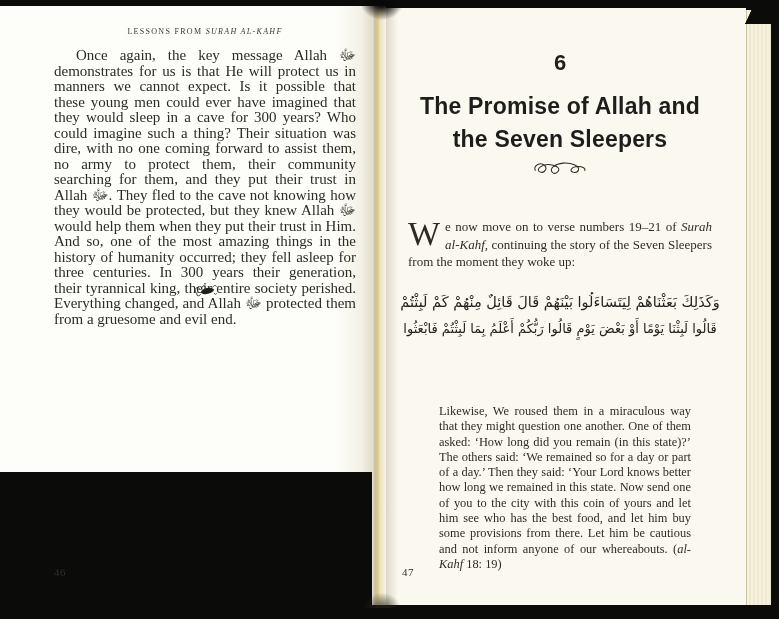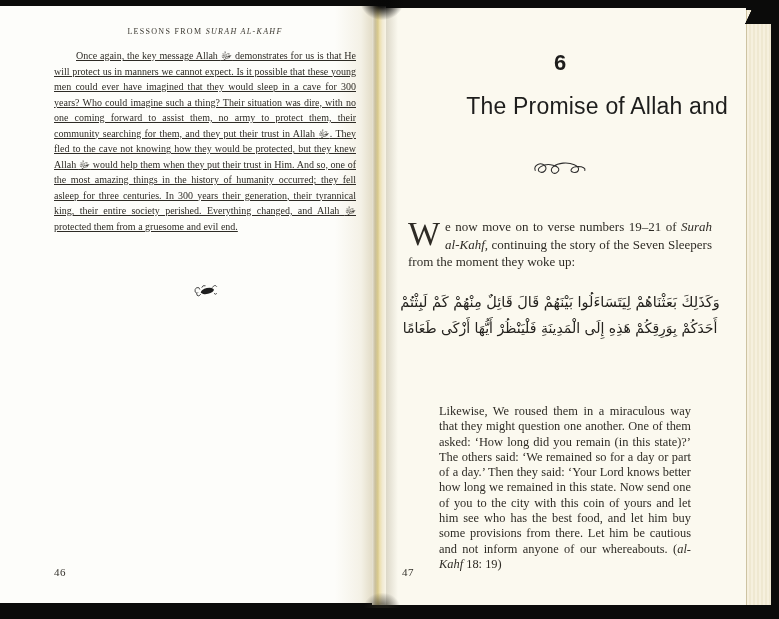--- a/index.html
+++ b/index.html
@@ -5,21 +5,21 @@
   html,body{margin:0;padding:0;}
   body{
     width:779px;height:619px;position:relative;overflow:hidden;
     background:#0b0b0a;
     font-family:"Liberation Serif", serif;
   }
   .stage{position:absolute;inset:0;}
 
   
   .left-page{
-    position:absolute;left:0;top:6px;width:372px;height:597px;
+    position:absolute;left:0;top:6px;width:372px;height:466px;
     background:linear-gradient(to right,#fdfdfa 0%,#fdfdfa 90%,#f4f1e6 97%,#e3ddc8 100%);
   }
   
   .gutter{
     position:absolute;left:372px;top:6px;width:14px;height:599px;
     background:linear-gradient(to right,#e9e5d8 0%,#c9bf9e 22%,#d9ca8c 42%,#ecdfae 55%,#f1ead2 75%,#f8f4e7 100%);
   }
   .gutter-shade-top{
     position:absolute;left:354px;top:0;width:56px;height:28px;
     background:radial-gradient(ellipse 55% 100% at 50% 0%, rgba(8,8,8,.95) 25%, rgba(8,8,8,0) 72%);
@@ -51,39 +51,39 @@
   
   .running-header{
     position:absolute;left:54px;top:21px;width:302px;
     text-align:center;font-family:"Liberation Serif",serif;
     font-size:8px;letter-spacing:1.3px;color:#3a372f;white-space:nowrap;
   }
   .it{font-style:italic;}
 
   .body-par{
     position:absolute;left:54px;top:42px;width:302px;margin:0;
-    font-size:10px;line-height:15.5px;color:#2e2b25;
-    text-align:justify;text-indent:22px;text-decoration:underline;
+    font-size:15px;line-height:15.5px;color:#2e2b25;
+    text-align:justify;text-indent:22px;
   }
   .orn-left{position:absolute;left:54px;top:276px;width:302px;text-align:center;}
   .pnum{
     position:absolute;width:302px;text-align:left;top:560px;
     font-size:11px;color:#33302a;letter-spacing:.5px;
   }
   .pnum.l{left:54px;}
   .pnum.r{left:16px;width:304px;top:558px;}
 
   .chapter-num{
     position:absolute;left:22px;top:42px;width:304px;text-align:center;
     font-family:"Liberation Sans",sans-serif;font-weight:bold;
     font-size:22px;color:#1d1d1c;
   }
   .chapter-title{
-    position:absolute;left:6px;top:82px;width:336px;margin:0;text-align:right;
-    font-family:"Liberation Sans",sans-serif;font-weight:normal;
+    position:absolute;left:6px;top:82px;width:336px;margin:0;text-align:center;
+    font-family:"Liberation Sans",sans-serif;font-weight:bold;
     font-size:23px;line-height:33px;color:#1d1d1c;letter-spacing:.2px;
   }
   .chapter-title span{display:block;}
   .orn-right{position:absolute;left:22px;top:150px;width:304px;text-align:center;}
 
   .intro{
     position:absolute;left:22px;top:210px;width:304px;margin:0;
     font-size:13px;line-height:17.5px;color:#2e2b25;text-align:justify;
   }
   .dropcap{
@@ -132,33 +132,34 @@
     <div class="pnum l">46</div>
   </div>
 
   <div class="gutter"></div>
 
   <div class="right-page">
     <div class="chapter-num">6</div>
 
     <h1 class="chapter-title">
       <span>The Promise of Allah and</span>
+      <span>the Seven Sleepers</span>
     </h1>
 
     <div class="orn-right">
       <svg viewBox="0 0 60 22" width="58" height="21" aria-hidden="true">
         <path d="M4,13 C2,7 10,4 14,8 C18,12 12,17 8,14 C5,11 12,6 20,7 C28,8 31,12 27,15 C23,18 18,13 23,9 C28,5 38,4 45,7 C52,10 50,16 44,15 C39,14 42,9 49,9 C54,9 57,11 56,13" fill="none" stroke="#2c2c2c" stroke-width="1.1" stroke-linecap="round"></path>
       </svg>
     </div>
 
     <p class="intro"><span class="dropcap">W</span><span>e now move on to verse numbers 19–21 of </span><span class="it">Surah al-Kahf,</span><span> continuing the story of the Seven Sleepers from the moment they woke up:</span></p>
 
     <div class="arabic" dir="rtl">
       <div class="aline" style="font-size: 14.5px;">وَكَذَلِكَ بَعَثْنَاهُمْ لِيَتَسَاءَلُوا بَيْنَهُمْ قَالَ قَائِلٌ مِنْهُمْ كَمْ لَبِثْتُمْ</div>
-      <div class="aline" style="font-size: 14px;">أَحَدَكُمْ بِوَرِقِكُمْ هَذِهِ إِلَى الْمَدِينَةِ فَلْيَنْظُرْ أَيُّهَا أَزْكَى طَعَامًا</div>
+      <div class="aline" style="font-size: 13px;">قَالُوا لَبِثْنَا يَوْمًا أَوْ بَعْضَ يَوْمٍ قَالُوا رَبُّكُمْ أَعْلَمُ بِمَا لَبِثْتُمْ فَابْعَثُوا</div>
     </div>
 
     <p class="trans"><span>Likewise, We roused them in a miraculous way that they might question one another. One of them asked: ‘How long did you remain (in this state)?’ The others said: ‘We remained so for a day or part of a day.’ Then they said: ‘Your Lord knows better how long we remained in this state. Now send one of you to the city with this coin of yours and let him see who has the best food, and let him buy some provisions from there. Let him be cautious and not inform anyone of our whereabouts. </span><span>(</span><span class="it">al-Kahf</span><span> 18: 19)</span></p>
 
     <div class="pnum r">47</div>
   </div>
 
   <div class="edge-stack"></div>
   <div class="corner-tr"></div>
   <div class="gutter-shade-top"></div>

